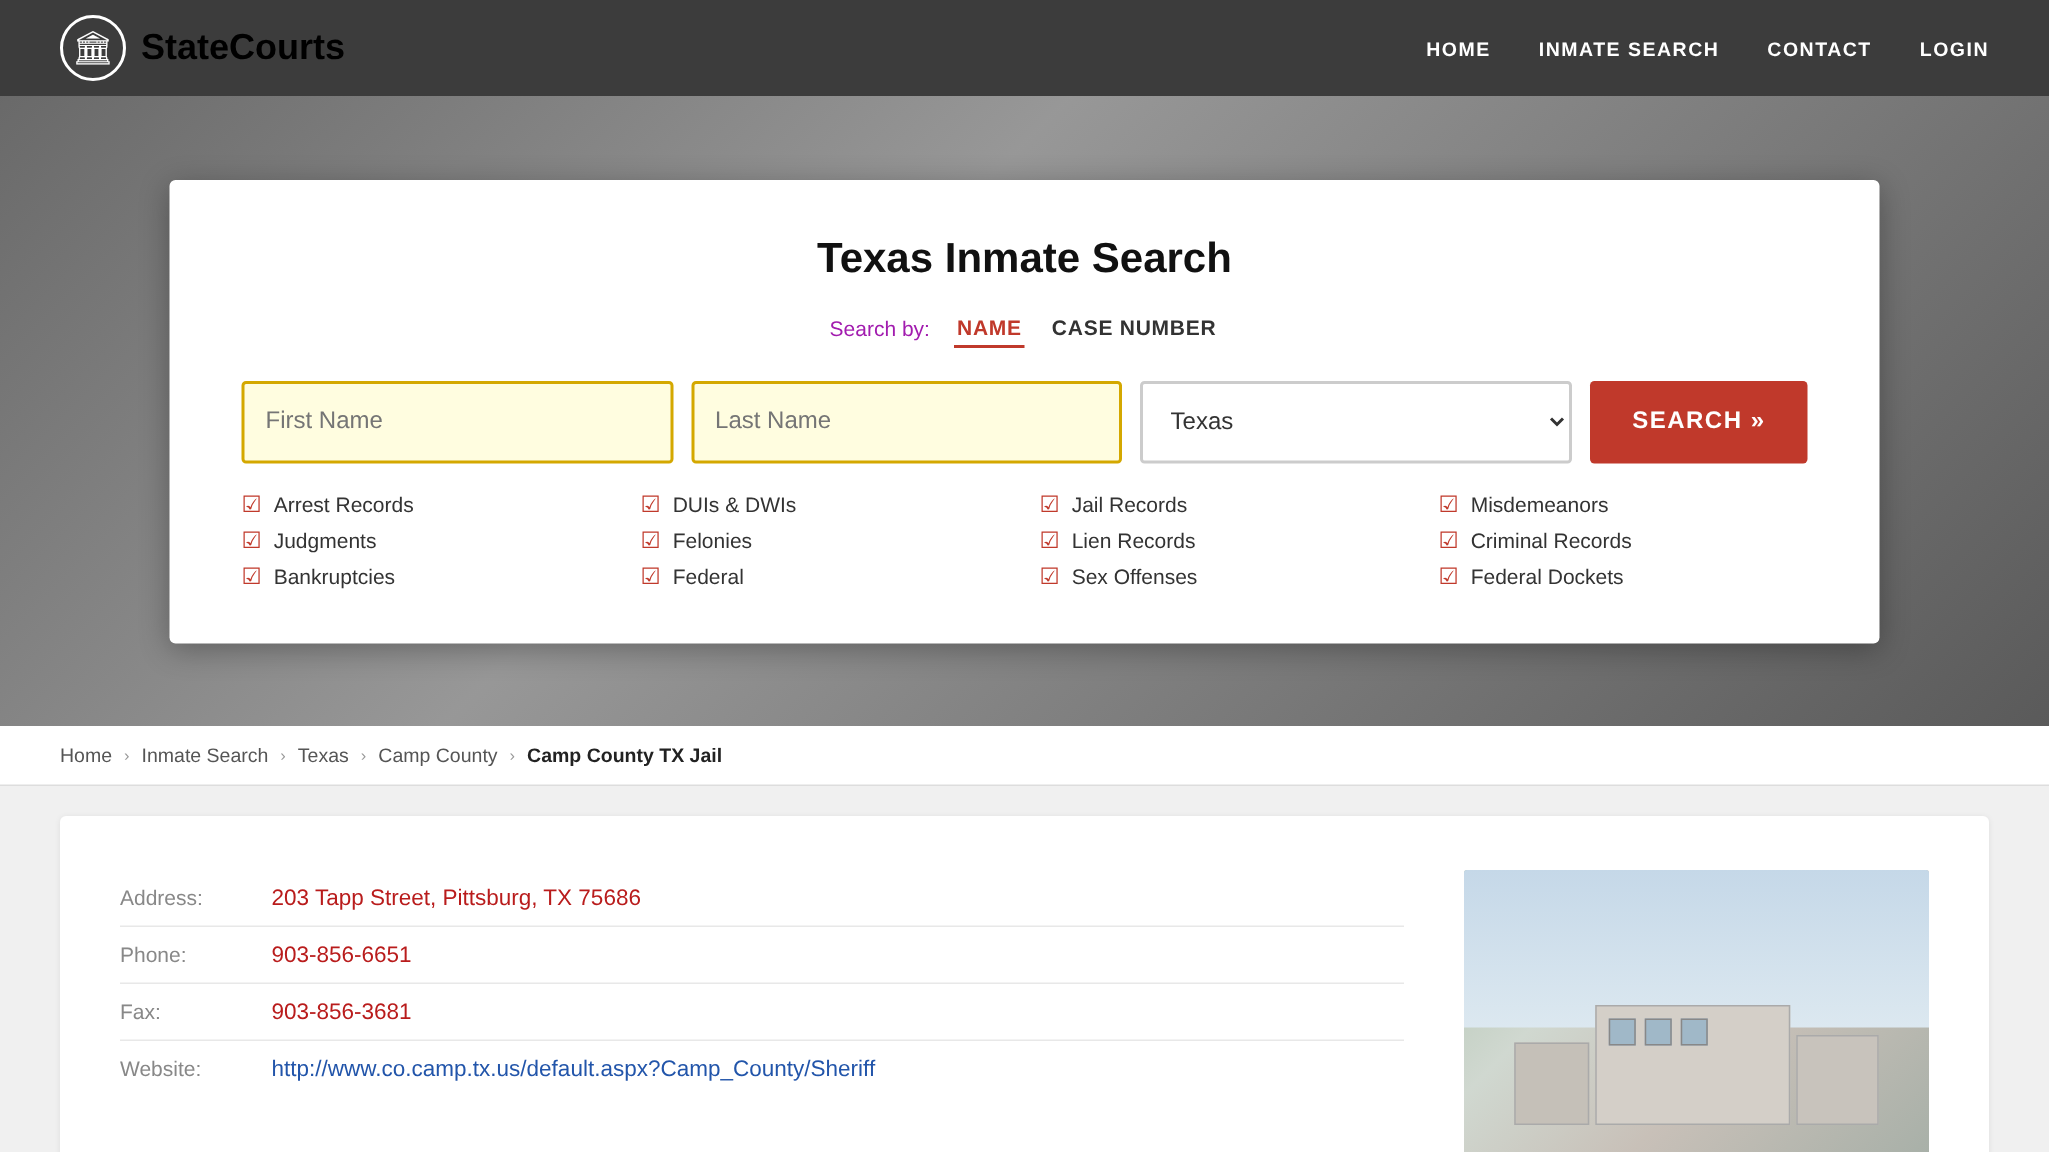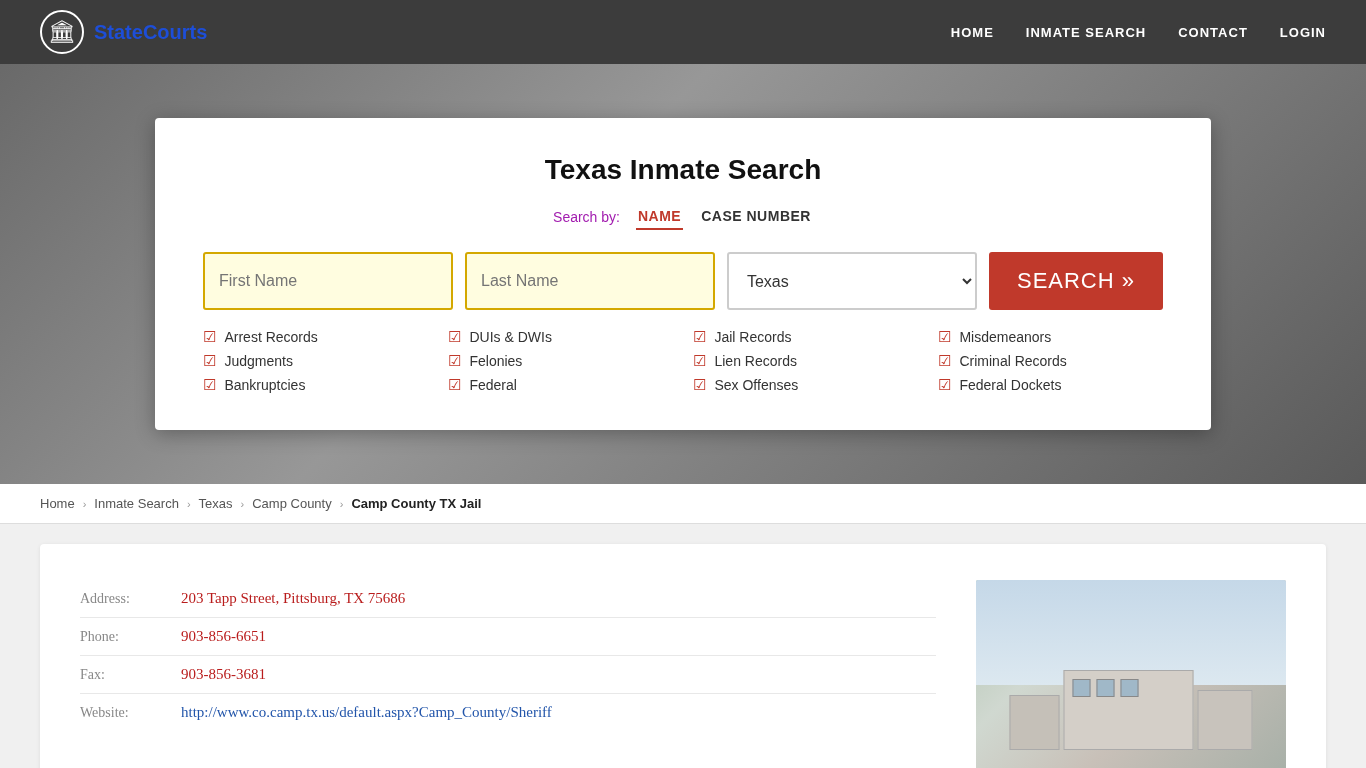--- a/index.html
+++ b/index.html
@@ -26,23 +26,23 @@
       width: 44px;
       height: 44px;
       border: 2px solid white;
       border-radius: 50%;
       display: flex;
       align-items: center;
       justify-content: center;
       font-size: 22px;
     }
     .logo-text {
-      font-size: 20px;
-      font-weight: bold;
-      color: #1d4ed8;
+      font-size: 24px;
+      font-weight: bold;
+      color: #000000;
     }
     .nav-links {
       display: flex;
       gap: 32px;
     }
     .nav-link {
       color: white;
       text-decoration: none;
       font-size: 13px;
       font-weight: bold;
@@ -80,21 +80,21 @@
       white-space: nowrap;
     }
 
     
     .search-modal {
       position: relative;
       z-index: 5;
       background: white;
       border-radius: 4px;
       padding: 36px 48px 36px 48px;
-      width: 1056px;
+      width: 1140px;
       max-width: 95%;
       box-shadow: 0 4px 20px rgba(0,0,0,0.3);
     }
     .modal-title {
       text-align: center;
       font-size: 28px;
       font-weight: bold;
       margin-bottom: 18px;
       color: #111;
     }
@@ -151,22 +151,22 @@
       color: #333;
       outline: none;
       cursor: pointer;
       appearance: auto;
     }
     .search-btn {
       background: #c0392b;
       color: white;
       border: none;
       padding: 16px 28px;
-      font-size: 22px;
-      font-weight: normal;
+      font-size: 16px;
+      font-weight: bold;
       letter-spacing: 1px;
       cursor: pointer;
       border-radius: 3px;
       white-space: nowrap;
     }
 
     
     .checks-grid {
       display: grid;
       grid-template-columns: repeat(4, 1fr);
@@ -227,21 +227,20 @@
     .info-table {
       flex: 1;
     }
     .info-row {
       display: flex;
       align-items: baseline;
       gap: 16px;
       padding: 10px 0;
       border-bottom: 1px solid #e8e8e8;
       font-size: 15px;
-      font-family: Liberation Serif, serif;
     }
     .info-row:last-child { border-bottom: none; }
     .info-label {
       color: #888;
       min-width: 85px;
       font-size: 14px;
     }
     .info-value {
       color: #b91c1c;
       text-align: right;

